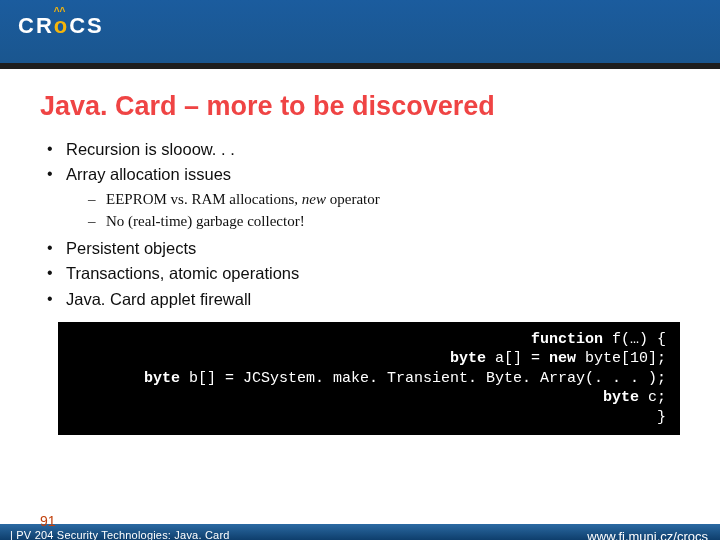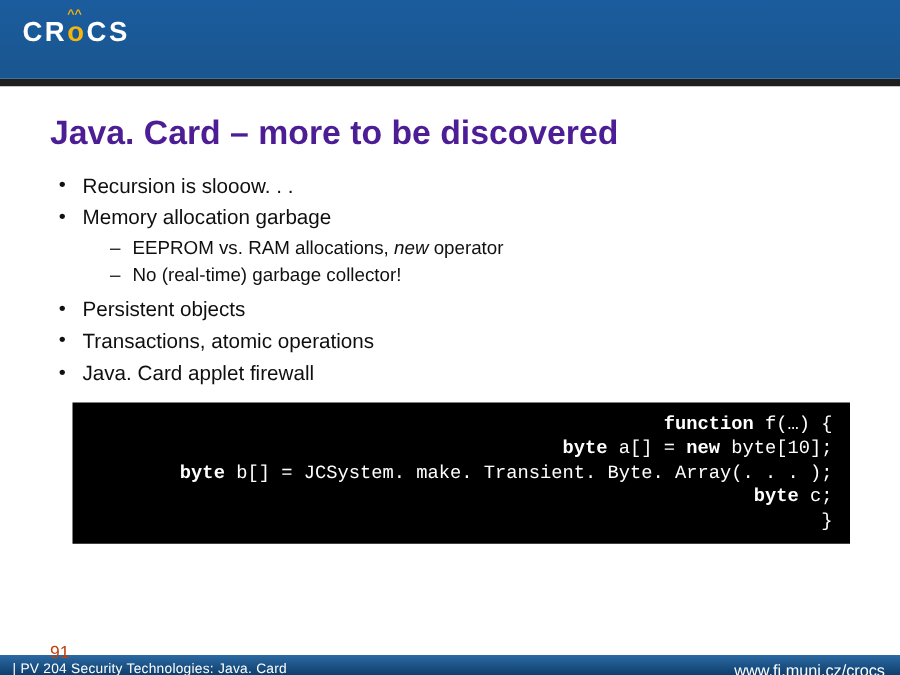--- a/index.html
+++ b/index.html
@@ -42,21 +42,21 @@
     position: absolute;
     top: -7px;
     left: 0;
     font-size: 10px;
     letter-spacing: 0px;
     color: #f5b50a;
   }
   .slide-title {
     font-size: 27px;
     font-weight: bold;
-    color: #4c1d95;
+    color: #ef4444;
     margin: 22px 0 0 40px;
   }
   .bullets {
     margin: 16px 0 0 44px;
     font-size: 16.5px;
     color: #0f0f0f;
   }
   .bullets ul {
     list-style: none;
     padding: 0;
@@ -71,20 +71,21 @@
   .bullets > ul > li::before {
     content: "•";
     position: absolute;
     left: 3px;
     top: 0;
     color: #111;
     font-size: 16px;
   }
   .sub {
     margin: 3px 0 6px 20px !important;
+    font-family: Liberation Serif, serif;
   }
   .sub li {
     position: relative;
     padding-left: 20px;
     font-size: 15px;
     line-height: 1.35;
     margin-bottom: 2px;
   }
   .sub li::before {
     content: "–";
@@ -144,21 +145,21 @@
     <span>CR</span><span class="yellow"><span class="carets">^^</span>o</span><span>CS</span>
   </div>
 </div>
 <div class="dark-strip"></div>
 
 <div class="slide-title">Java. Card – more to be discovered</div>
 
 <div class="bullets">
   <ul>
     <li><span>Recursion is slooow. . .</span></li>
-    <li><span>Memory allocation garbage</span>
+    <li><span>Array allocation issues</span>
       <ul class="sub">
         <li><span>EEPROM vs. RAM allocations, </span><span class="italic">new</span><span> operator</span></li>
         <li><span>No (real-time) garbage collector!</span></li>
       </ul>
     </li>
     <li><span>Persistent objects</span></li>
     <li><span>Transactions, atomic operations</span></li>
     <li><span>Java. Card applet firewall</span></li>
   </ul>
 </div>

